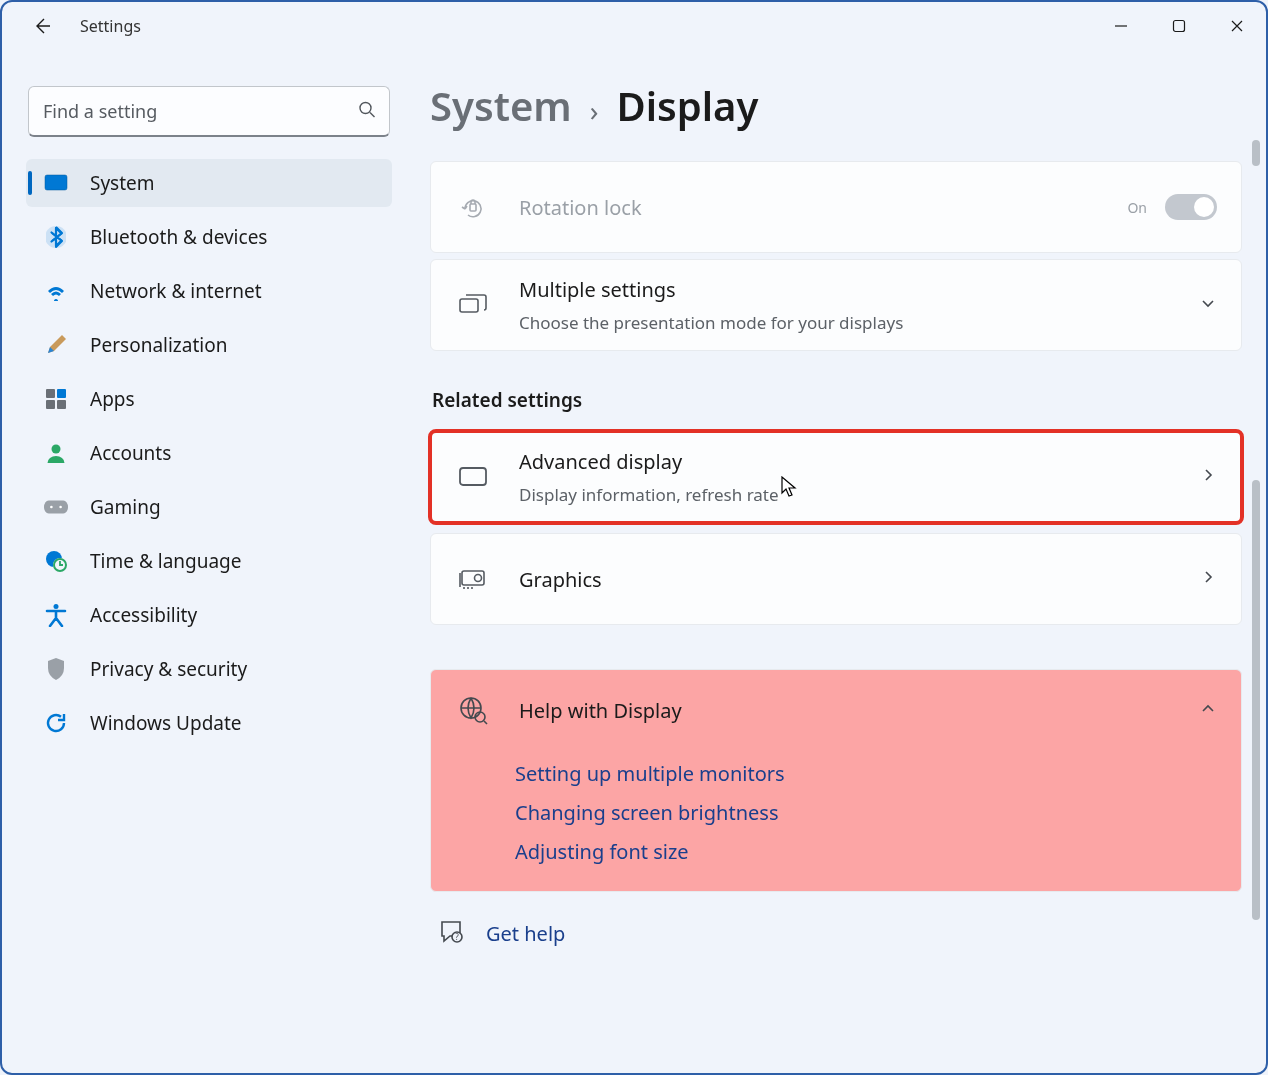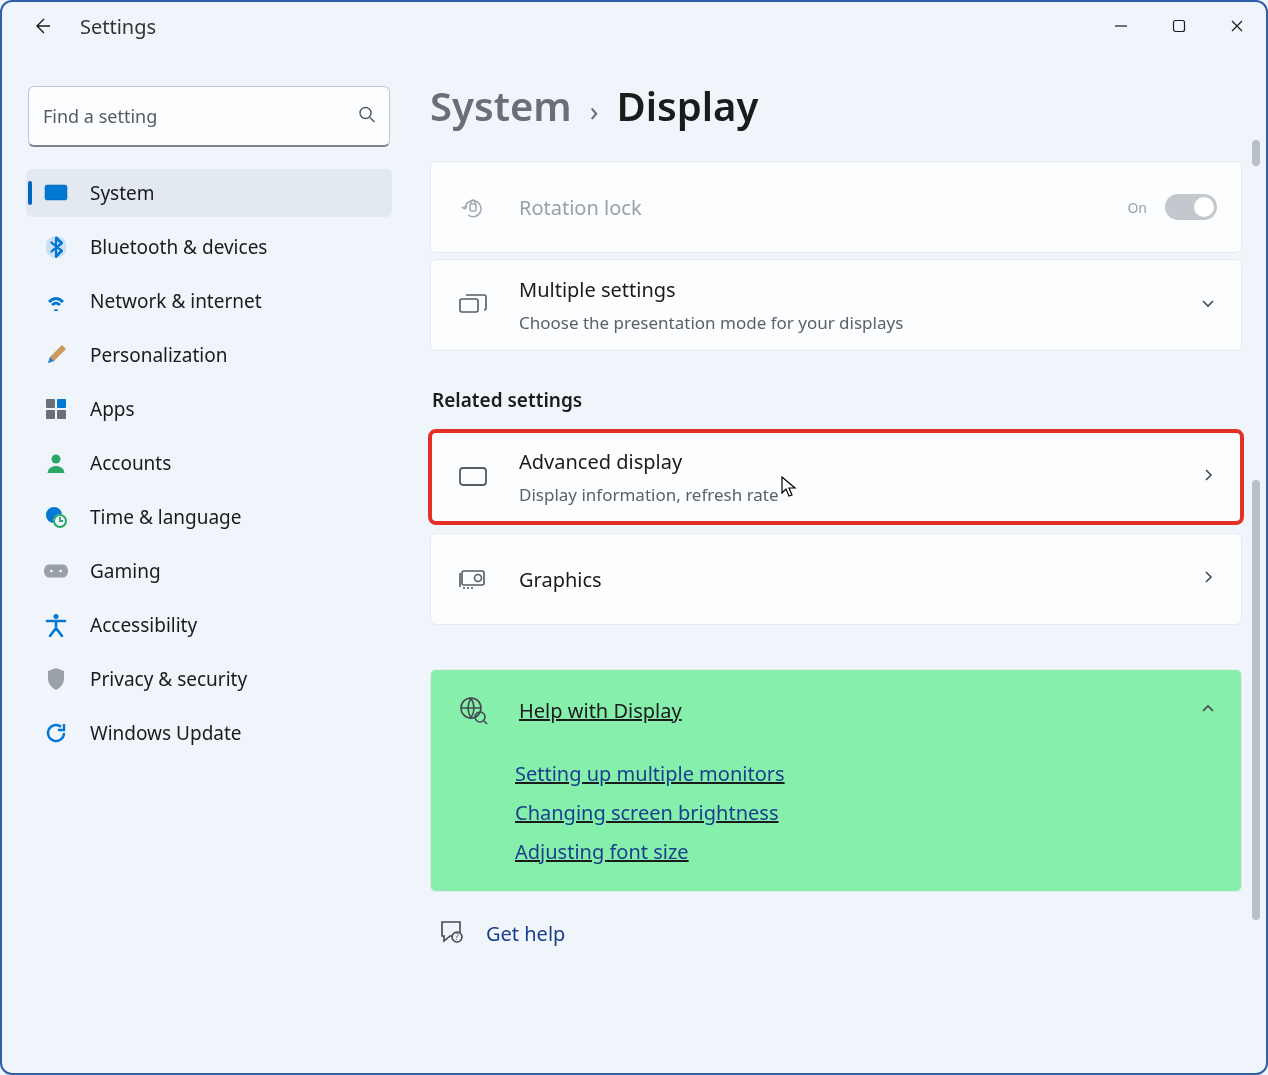--- a/index.html
+++ b/index.html
@@ -31,21 +31,21 @@
     flex-shrink: 0;
   }
   .titlebar .back {
     width: 40px; height: 40px;
     display: flex; align-items: center; justify-content: center;
     border-radius: 6px;
     cursor: pointer;
   }
   .titlebar .title {
     margin-left: 18px;
-    font-size: 20px;
+    font-size: 16px;
     color: #333;
   }
   .win-controls {
     margin-left: auto;
     display: flex;
   }
   .win-controls .btn {
     width: 58px; height: 40px;
     display: flex; align-items: center; justify-content: center;
     cursor: pointer;
@@ -83,21 +83,21 @@
     border-radius: 4px;
     margin-top: 4px;
     filter: blur(1px);
   }
   .search {
     position: relative;
     margin: 6px 2px 22px 2px;
   }
   .search input {
     width: 100%;
-    height: 61px;
+    height: 51px;
     border: 1px solid #c2c6cb;
     border-bottom: 2px solid #7c828a;
     border-radius: 6px;
     background: #fcfdff;
     padding: 0 44px 0 14px;
     font-size: 18px;
     color: #555b62;
     font-family: inherit;
   }
   .search input::placeholder { color: #565b61; }
@@ -237,25 +237,24 @@
     font-size: 19px;
     font-weight: 600;
     color: #1b1b1b;
     margin: 36px 0 18px 2px;
   }
   .highlight {
     outline: 4px solid #e33126;
     outline-offset: -2px;
   }
   .help-card {
-    background: #86efac;
+    background: #fca5a5;
     border: 1px solid #e7eaee;
     border-radius: 6px;
     margin-top: 44px;
-    text-decoration: underline;
   }
   .help-head {
     display: flex;
     align-items: center;
     padding: 24px 24px 24px 26px;
     cursor: pointer;
   }
   .help-links {
     padding: 10px 24px 26px 84px;
     display: flex; flex-direction: column;
@@ -390,38 +389,38 @@
           <span class="nav-ico">
             <svg width="22" height="22" viewBox="0 0 22 22" fill="#2ba866">
                 <circle cx="11" cy="7" r="4.5"></circle>
                 <path d="M2.5 21 a8.5 7 0 0 1 17 0z"></path>
               </svg>
           </span>
           <span>Accounts</span>
         </div>
         <div class="nav-item">
           <span class="nav-ico">
+            <svg width="26" height="18" viewBox="0 0 26 18">
+                <path d="M5 2 H21 a5 7 0 0 1 0 14 H5 a5 7 0 0 1 0 -14z" fill="#9aa0a7"></path>
+                <circle cx="8" cy="9" r="1.4" fill="#fff"></circle>
+                <circle cx="18" cy="9" r="1.4" fill="#fff"></circle>
+              </svg>
+          </span>
+          <span>Gaming</span>
+        </div>
+        <div class="nav-item">
+          <span class="nav-ico">
             <svg width="24" height="24" viewBox="0 0 24 24">
                 <circle cx="10" cy="10" r="8" fill="#0078d4"></circle>
                 <circle cx="16" cy="16" r="7" fill="#f0f4fb"></circle>
                 <circle cx="16" cy="16" r="6" fill="none" stroke="#2ba866" stroke-width="2"></circle>
                 <path d="M16 12 V16 H19" stroke="#2ba866" stroke-width="1.8" fill="none"></path>
               </svg>
           </span>
           <span>Time &amp; language</span>
-        </div>
-        <div class="nav-item">
-          <span class="nav-ico">
-            <svg width="26" height="18" viewBox="0 0 26 18">
-                <path d="M5 2 H21 a5 7 0 0 1 0 14 H5 a5 7 0 0 1 0 -14z" fill="#9aa0a7"></path>
-                <circle cx="8" cy="9" r="1.4" fill="#fff"></circle>
-                <circle cx="18" cy="9" r="1.4" fill="#fff"></circle>
-              </svg>
-          </span>
-          <span>Gaming</span>
         </div>
         <div class="nav-item">
           <span class="nav-ico">
             <svg width="22" height="24" viewBox="0 0 22 24" fill="#0078d4">
                 <circle cx="11" cy="3.5" r="2.5"></circle>
                 <path d="M2 8 H20 M11 8 V15 M11 15 L5 23 M11 15 L17 23" stroke="#0078d4" stroke-width="2.6" stroke-linecap="round" fill="none"></path>
               </svg>
           </span>
           <span>Accessibility</span>
         </div>

